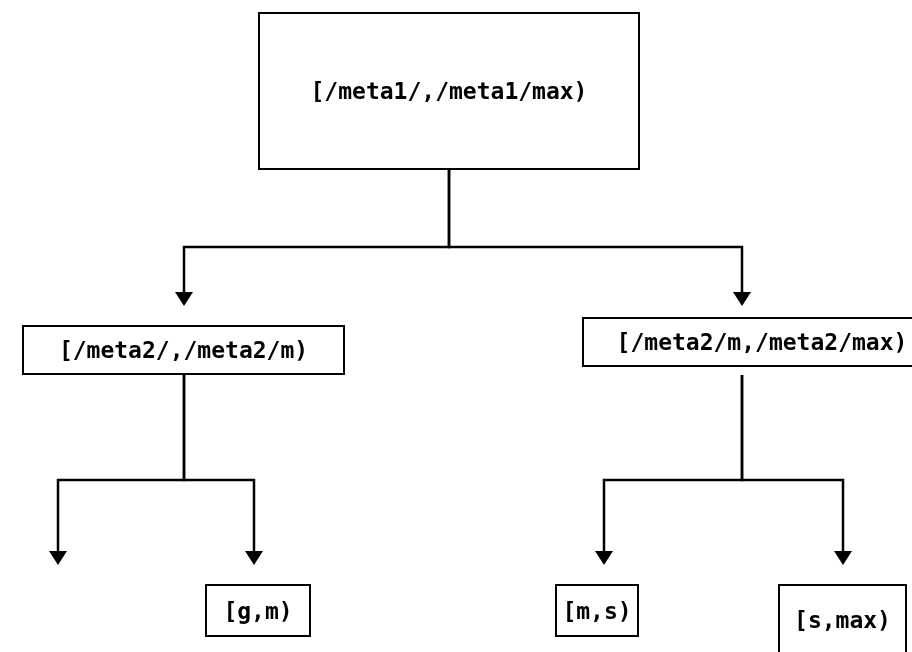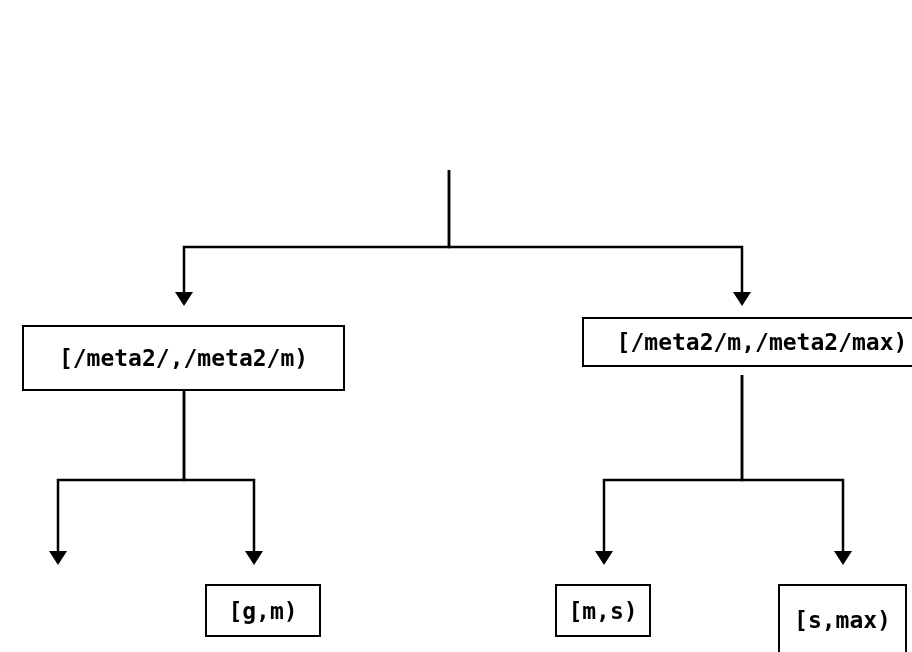--- a/index.html
+++ b/index.html
@@ -38,25 +38,25 @@
     display: flex;
     align-items: center;
     justify-content: center;
     font-family: "DejaVu Sans Mono", "Liberation Mono", monospace;
     font-weight: bold;
     font-size: 23px;
     color: #000000;
     white-space: nowrap;
   }
   .n-root { left: 258px; top: 12px;  width: 382px; height: 158px; }
-  .n-ml   { left: 22px;  top: 325px; width: 323px; height: 66px; }
+  .n-ml   { left: 22px;  top: 325px; width: 323px; height: 50px; }
   .n-mr   { left: 582px; top: 317px; width: 360px; height: 50px; }
   .n-l1   { left: 8px;   top: 584px; width: 99px;  height: 53px; }
-  .n-l2   { left: 205px; top: 584px; width: 116px;  height: 53px; }
-  .n-l3   { left: 555px; top: 584px; width: 96px;  height: 53px; text-align: right; }
+  .n-l2   { left: 205px; top: 584px; width: 106px;  height: 53px; }
+  .n-l3   { left: 555px; top: 584px; width: 84px;  height: 53px; text-align: right; }
   .n-l4   { left: 778px; top: 584px; width: 129px; height: 71px; }
 </style>
 </head>
 <body>
 
 <div class="canvas">
 
   <svg class="edges" viewBox="0 0 912 652" xmlns="http://www.w3.org/2000/svg">
 
     <g>
@@ -83,20 +83,23 @@
       <polyline points="742,375 742,480 604,480 604,552"></polyline>
       <polygon points="595,551 613,551 604,565"></polygon>
     </g>
 
     <g>
       <polyline points="742,375 742,480 843,480 843,552"></polyline>
       <polygon points="834,551 852,551 843,565"></polygon>
     </g>
   </svg>
 
+  <div class="node n-root">
+    <span>[/meta1/,/meta1/max)</span>
+  </div>
 
   <div class="node n-ml">
     <span>[/meta2/,/meta2/m)</span>
   </div>
 
   <div class="node n-mr">
     <span>[/meta2/m,/meta2/max)</span>
   </div>
 
 

